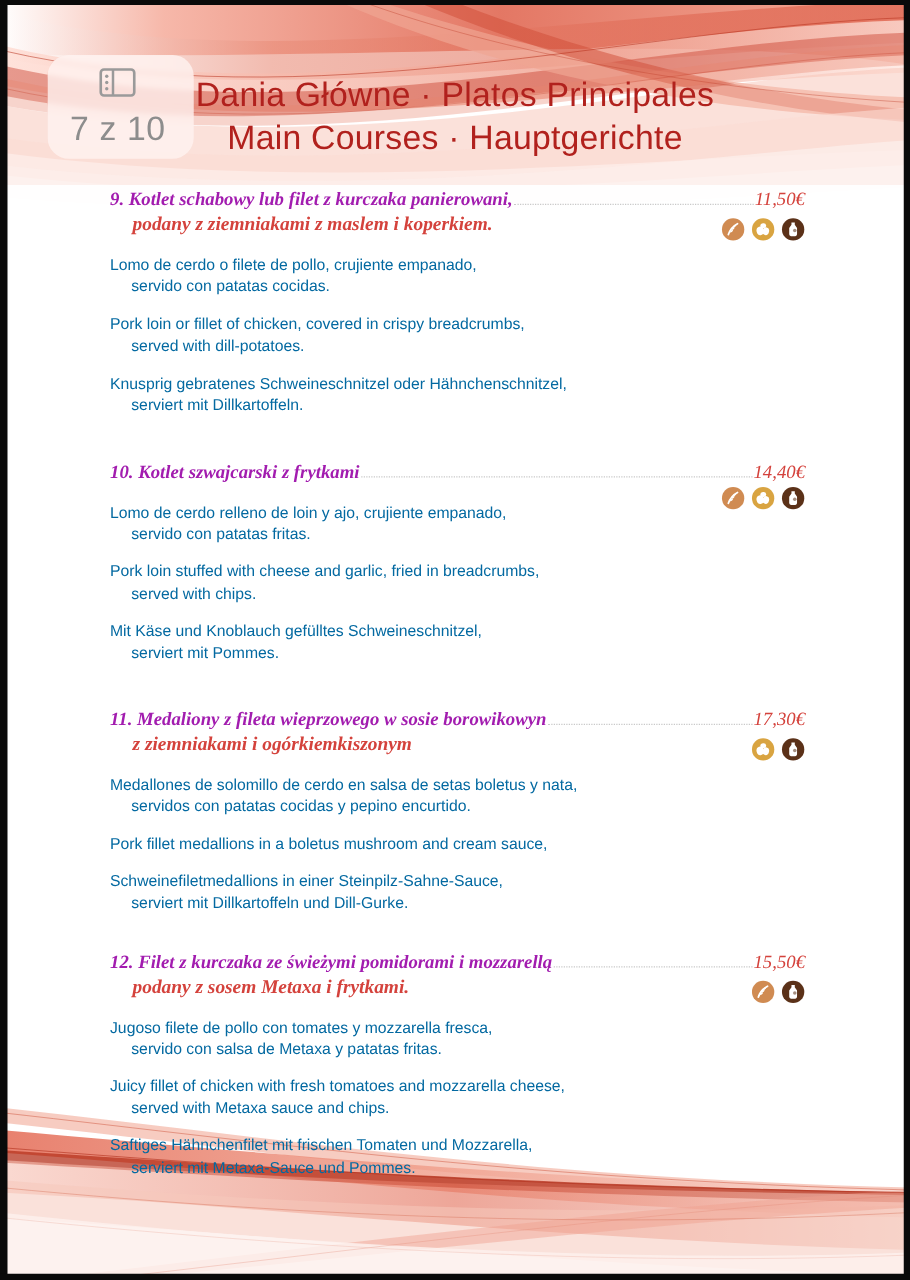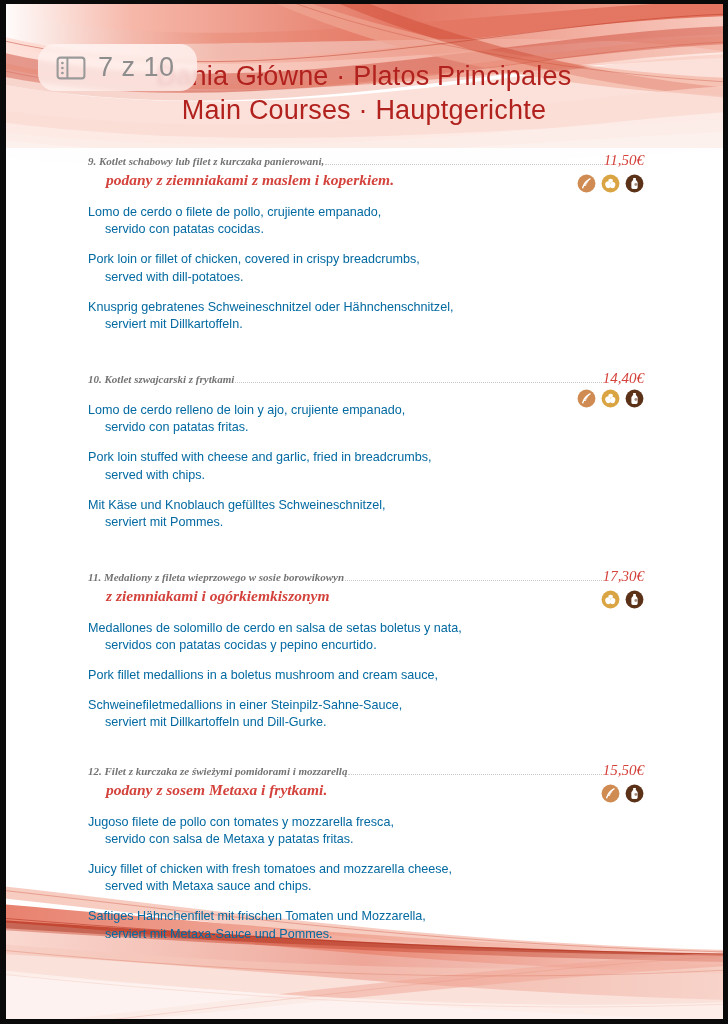--- a/index.html
+++ b/index.html
@@ -42,20 +42,21 @@
   
   #page-pill {
     position: absolute;
     left: 38px; top: 44px;
     display: flex; align-items: center; gap: 12px;
     padding: 10px 22px 10px 18px;
     border-radius: 17px;
     background: rgba(255, 242, 240, 0.80);
     backdrop-filter: blur(2px);
     z-index: 40;
+    flex-direction: column;
   }
   #page-pill .pill-label {
     font-size: 27px;
     color: #8d8d8d;
     letter-spacing: 0.5px;
     line-height: 1;
     white-space: nowrap;
   }
   .layout-icon { width: 30px; height: 24px; display: block; }
 
@@ -91,22 +92,22 @@
   }
   .title-row {
     display: flex;
     align-items: baseline;
     width: 100%;
   }
   .dish-title {
     font-family: "Liberation Serif", serif;
     font-style: italic;
     font-weight: 700;
-    font-size: 11px;
-    color: #737373;
+    font-size: 15px;
+    color: #a21caf;
     white-space: nowrap;
     flex: 0 0 auto;
   }
   .leader {
     flex: 1 1 auto;
     height: 1px;
     margin: 0 1px 3px 1px;
     border-bottom: 1px dotted #c9c9c9;
     min-width: 6px;
   }

